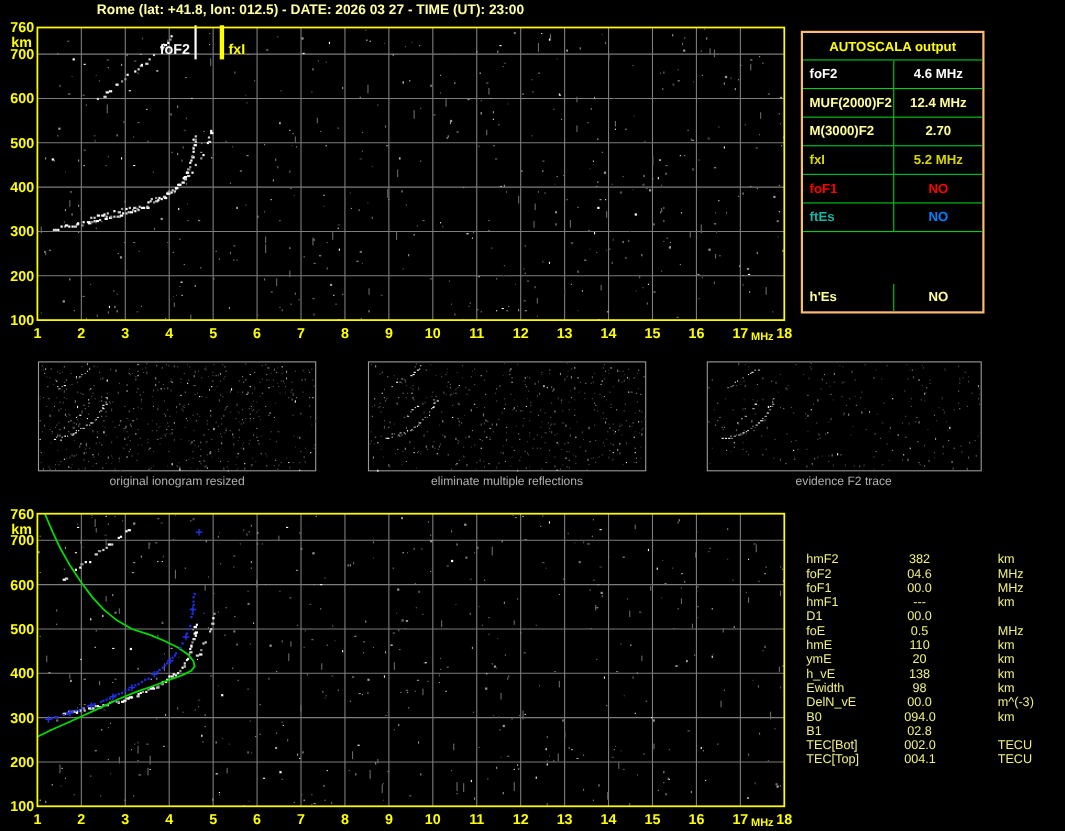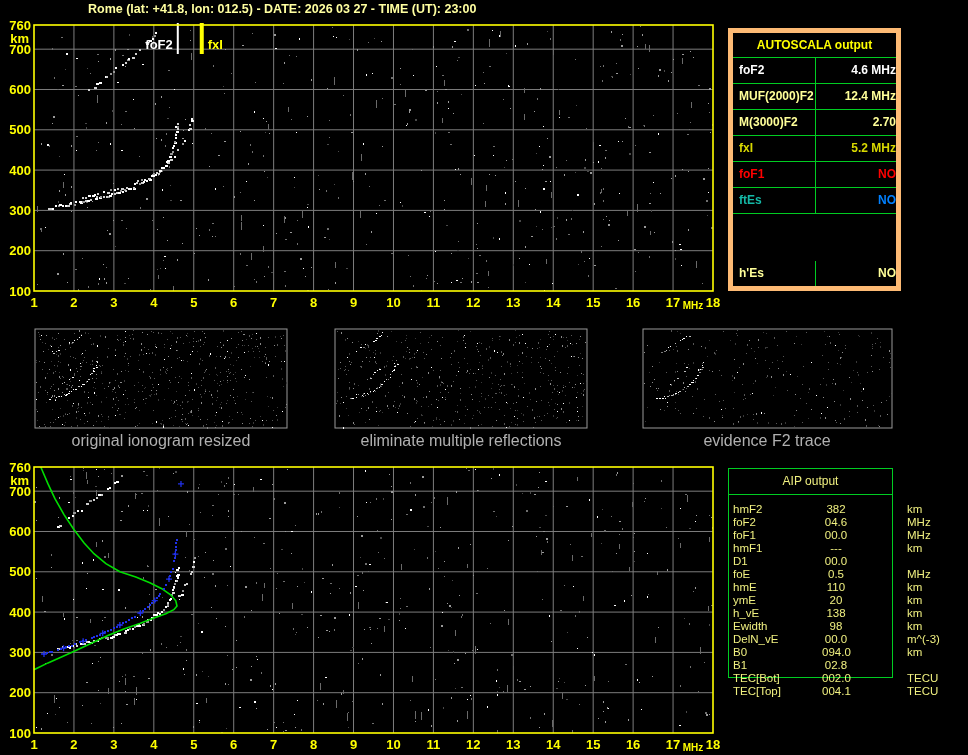--- a/index.html
+++ b/index.html
@@ -1,31 +1,31 @@
 <!DOCTYPE html>
 <html><head>
 <meta charset="utf-8">
 <style>
   html,body{margin:0;padding:0;background:#000;}
   #screen{position:relative;width:968px;height:755px;background:#000;overflow:hidden;
           font-family:"Liberation Sans",sans-serif;}
   .abs{position:absolute;}
   #title{left:88px;top:2px;color:#ffffa0;font-weight:bold;font-size:12.5px;white-space:nowrap;}
   #gfx{left:0;top:0;}
-  .caption{top:432px;font-size:16px;color:#b0b0b0;text-align:center;width:220px;}
+  .caption{top:432px;font-size:11px;color:#b0b0b0;text-align:center;width:220px;}
   #cap0{left:51px;} #cap1{left:351px;} #cap2{left:657px;}
-  .as-table{left:728px;top:28px;width:163px;border:5px solid #fdba74;display:grid;
+  .as-table{left:728px;top:28px;width:163px;border:2px solid #fdba74;display:grid;
             grid-template-columns:83px 1fr;background:#000;}
   .as-head{grid-column:1/3;height:24px;line-height:24px;text-align:center;color:#ffff00;
            font-weight:bold;font-size:12px;border-bottom:1px solid #00cc22;}
   .as-cell{height:25px;line-height:25px;font-weight:bold;font-size:12px;
            border-bottom:1px solid #00cc22;}
   .as-cell.last{border-bottom:none;margin-top:47px;}
   .as-label{padding-left:6px;border-right:1px solid #00cc22;}
-  .as-value{text-align:right;}
+  .as-value{text-align:center;}
   .aip-box{left:728px;top:468px;width:163px;height:208px;border:1px solid #00cc22;}
   .aip-head{height:25px;line-height:25px;text-align:center;font-size:12px;color:#f0f080;
             border-bottom:1px solid #00cc22;}
   .aip-rows{left:733px;top:503px;width:200px;color:#f0f080;font-size:11.5px;}
   .aip-row{display:grid;grid-template-columns:52px 28px 53px 38px;height:13px;line-height:13px;white-space:nowrap;gap:37px;}
   .aip-val{text-align:center;}
   .aip-unit{padding-left:20px;}
 </style>
 </head>
 <body>
@@ -3096,23 +3096,20 @@
       <div class="as-cell as-label" style="color: rgb(216, 216, 0);">fxI</div>
       <div class="as-cell as-value" style="color: rgb(216, 216, 0);">5.2 MHz</div>
       <div class="as-cell as-label" style="color: rgb(255, 0, 0);">foF1</div>
       <div class="as-cell as-value" style="color: rgb(255, 0, 0);">NO</div>
       <div class="as-cell as-label" style="color: #14b8a6;">ftEs</div>
       <div class="as-cell as-value" style="color: rgb(0, 128, 255);">NO</div>
       <div class="as-cell as-label last" style="color: rgb(255, 255, 153);">h'Es</div>
       <div class="as-cell as-value last" style="color: rgb(255, 255, 153);">NO</div>
     </div>
 
-  <div class="abs aip-box">
-    <div class="aip-head">AIP output</div>
-  </div>
   <div class="abs aip-rows" id="aipRows">
       <div class="aip-row">
         <div class="aip-label">hmF2</div>
         <div class="aip-val">382</div>
         <div class="aip-unit">km</div>
         <div class="aip-note"></div>
       </div>
       <div class="aip-row">
         <div class="aip-label">foF2</div>
         <div class="aip-val">04.6</div>

